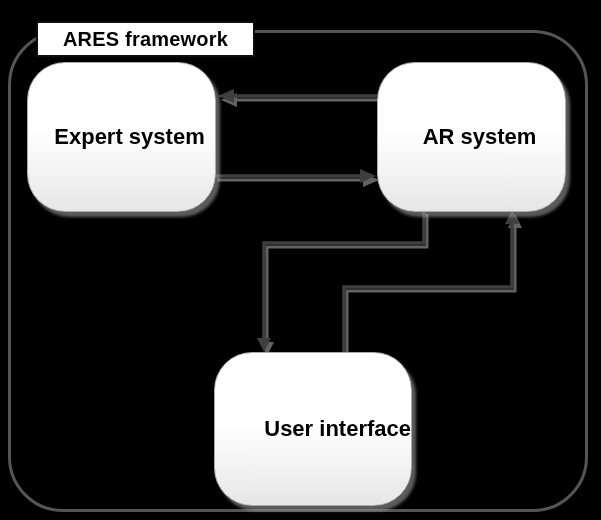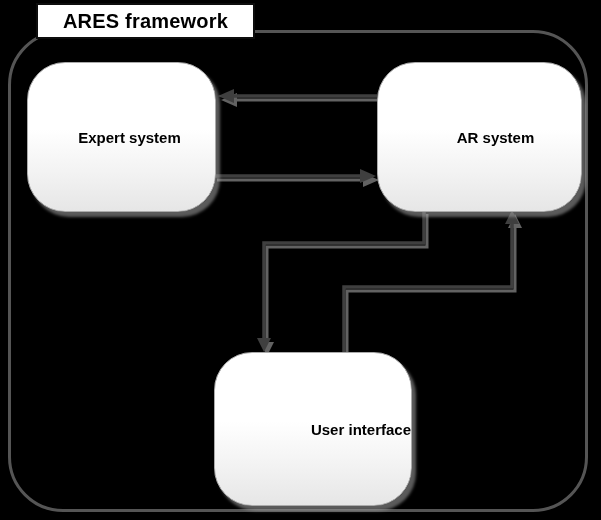--- a/index.html
+++ b/index.html
@@ -20,21 +20,21 @@
     top: 30px;
     width: 574px;
     height: 476px;
     border: 3px solid var(--frame-border, #555555);
     border-radius: 55px;
     box-sizing: content-box;
   }
   .title-box {
     position: absolute;
     left: 36px;
-    top: 3px;
+    top: 21px;
     width: 219px;
     height: 36px;
     background: var(--node-fill, #ffffff);
     border: 2px solid #0d0d0d;
     box-sizing: border-box;
     display: flex;
     align-items: center;
     justify-content: center;
     z-index: 5;
   }
@@ -49,38 +49,37 @@
     background: linear-gradient(180deg, #ffffff 0%, #ffffff 45%, #f2f2f2 75%, #e6e6e6 100%);
     border: 1px solid var(--node-border, #ababab);
     border-radius: 38px;
     box-shadow: 4px 5px 3px rgba(165,165,165,0.55);
     display: flex;
     align-items: center;
     justify-content: center;
     z-index: 3;
   }
   .node .node-label {
-    font-size: 15px;
+    font-size: 22px;
     font-weight: bold;
     color: var(--text, #000000);
     text-align: center;
     margin-left: 16px;
   }
   .node-expert {
     left: 27px;
     top: 62px;
     width: 187px;
     height: 148px;
   }
   .node-ar {
     left: 377px;
     top: 62px;
     width: 187px;
     height: 148px;
-    padding-left: 16px;
   }
   .node-user {
     left: 214px;
     top: 352px;
     width: 196px;
     height: 152px;
     justify-content: flex-end;
   }
   .arrows-layer {
     position: absolute;

